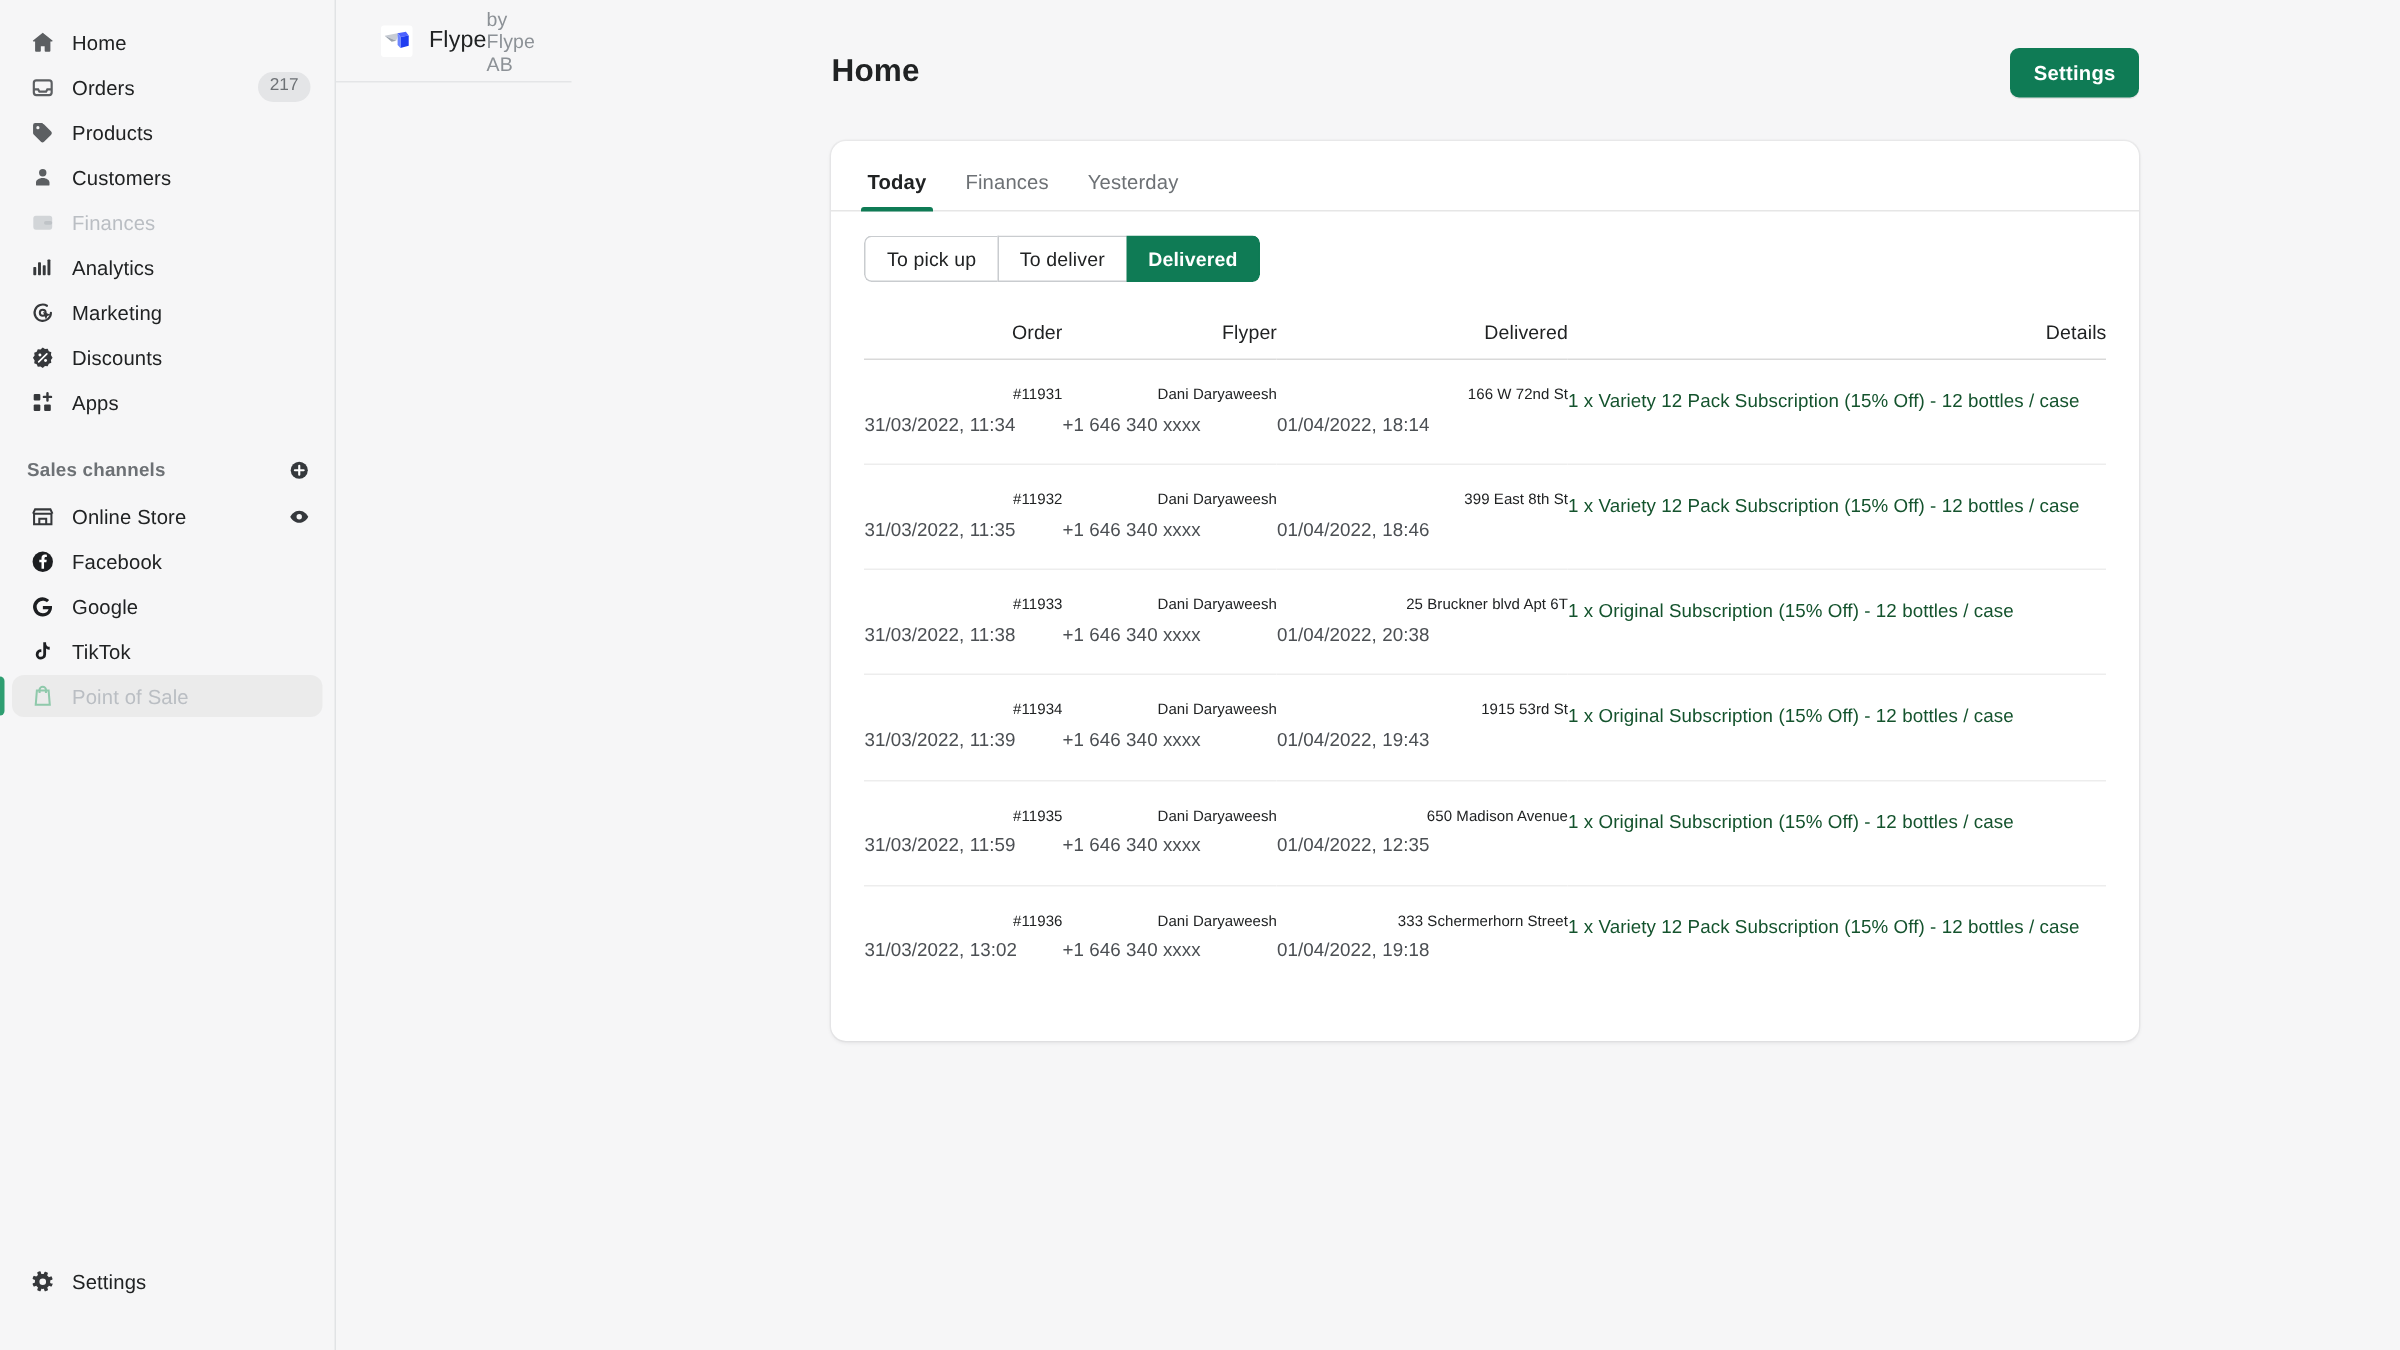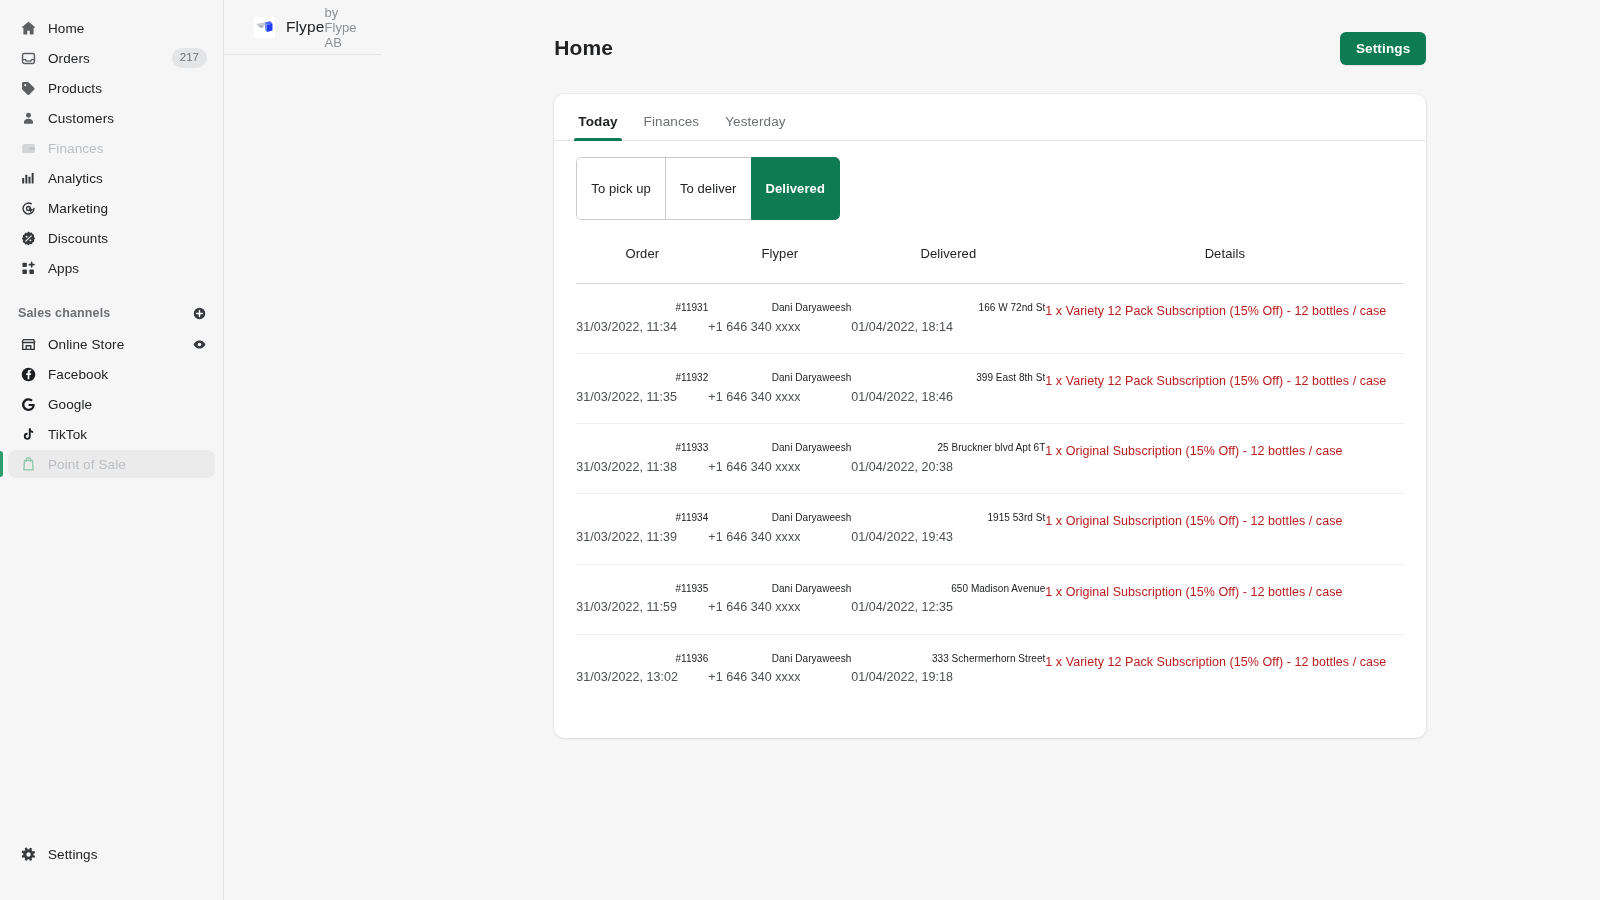--- a/index.html
+++ b/index.html
@@ -138,47 +138,47 @@
     background: #0f7b55; border-radius: 2px 2px 0 0;
   }
 
   .seg-wrap { padding: 16px 22px 0 22px; }
   .segmented { display: inline-flex; border-radius: 5px; overflow: hidden; }
   .seg {
     font-size: 13px; color: #202223;
     background: #fff;
     border: 1px solid #c9cccf;
     border-right: none;
-    padding: 23px 14px;
+    padding: 7px 14px;
     cursor: pointer;
     letter-spacing: .1px;
   }
   .seg:first-child { border-radius: 5px 0 0 5px; }
   .seg:last-child { border-right: 1px solid #c9cccf; border-radius: 0 5px 5px 0; }
   .seg.active {
     background: #0f7b55; color: #fff; font-weight: 600;
     border-color: #0f7b55;
   }
 
   table.orders { width: calc(100% - 44px); margin: 26px 22px 0 22px; border-collapse: collapse; }
   table.orders th {
-    text-align: center; font-size: 13px; font-weight: 400; color: #202223;
-    padding: 0 0 22px 0; letter-spacing: .1px;
+    text-align: right; font-size: 13px; font-weight: 400; color: #202223;
+    padding: 0 0 10px 0; letter-spacing: .1px;
   }
   table.orders thead tr { border-bottom: 1px solid #d9d9d9; }
   table.orders td {
     padding: 18px 0 18px 0;
     border-bottom: 1px solid #ededed;
     vertical-align: top;
   }
   table.orders tbody tr:last-child td { border-bottom: none; }
   .c1 { width: 132px; } .c2 { width: 143px; } .c3 { width: 194px; } .c4 { width: auto; }
   .cell-main { font-size: 10px; color: #202223; line-height: 1.25; letter-spacing: .05px; text-align: right; }
   .cell-sub { font-size: 12.5px; color: #4b4f53; margin-top: 5px; line-height: 1.25; letter-spacing: .05px; }
-  .cell-details { font-size: 12.5px; color: #b91c1c; line-height: 1.3; letter-spacing: .05px; padding-top: 1px; }
+  .cell-details { font-size: 12.5px; color: #14532d; line-height: 1.3; letter-spacing: .05px; padding-top: 1px; }
   .card-foot { height: 34px; }
 </style>
 </head>
 <body>
 
 <div class="app">
 
   <aside class="sidebar">
 
     <div class="nav-list">

